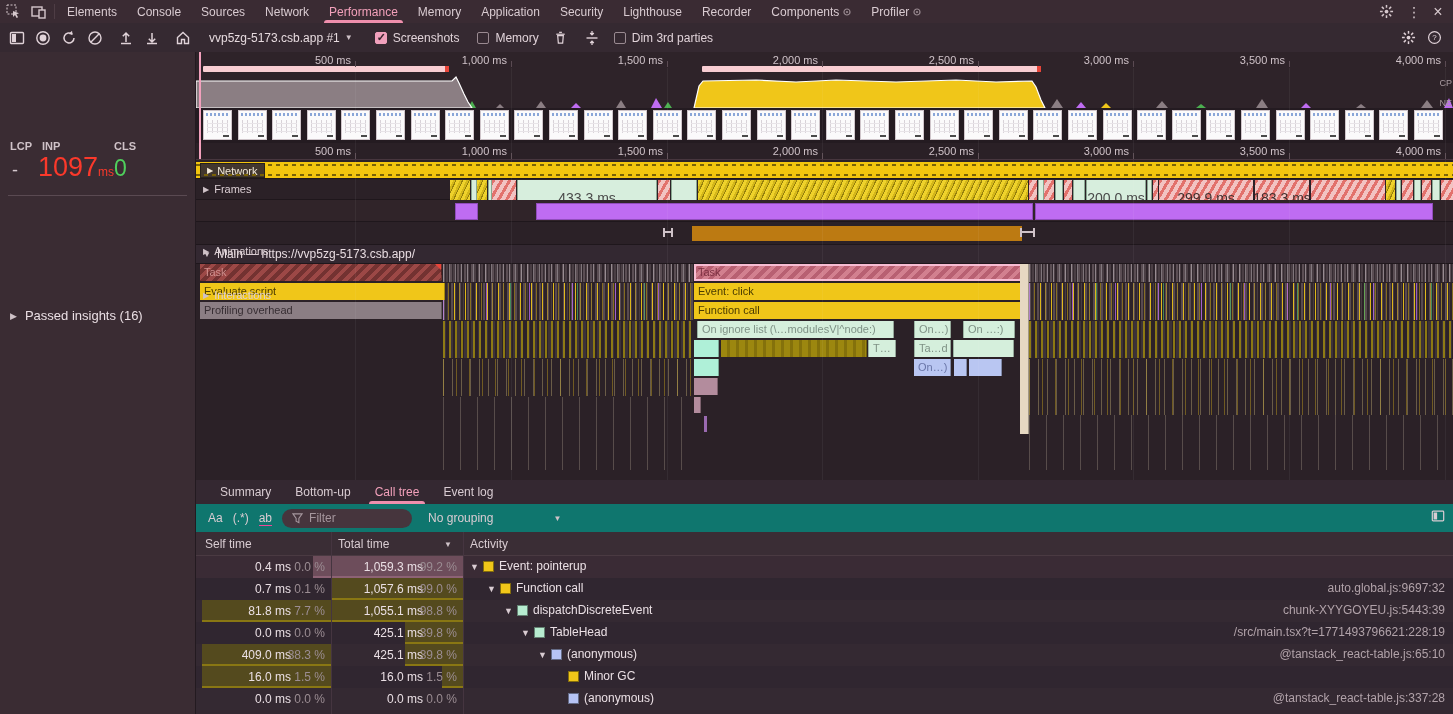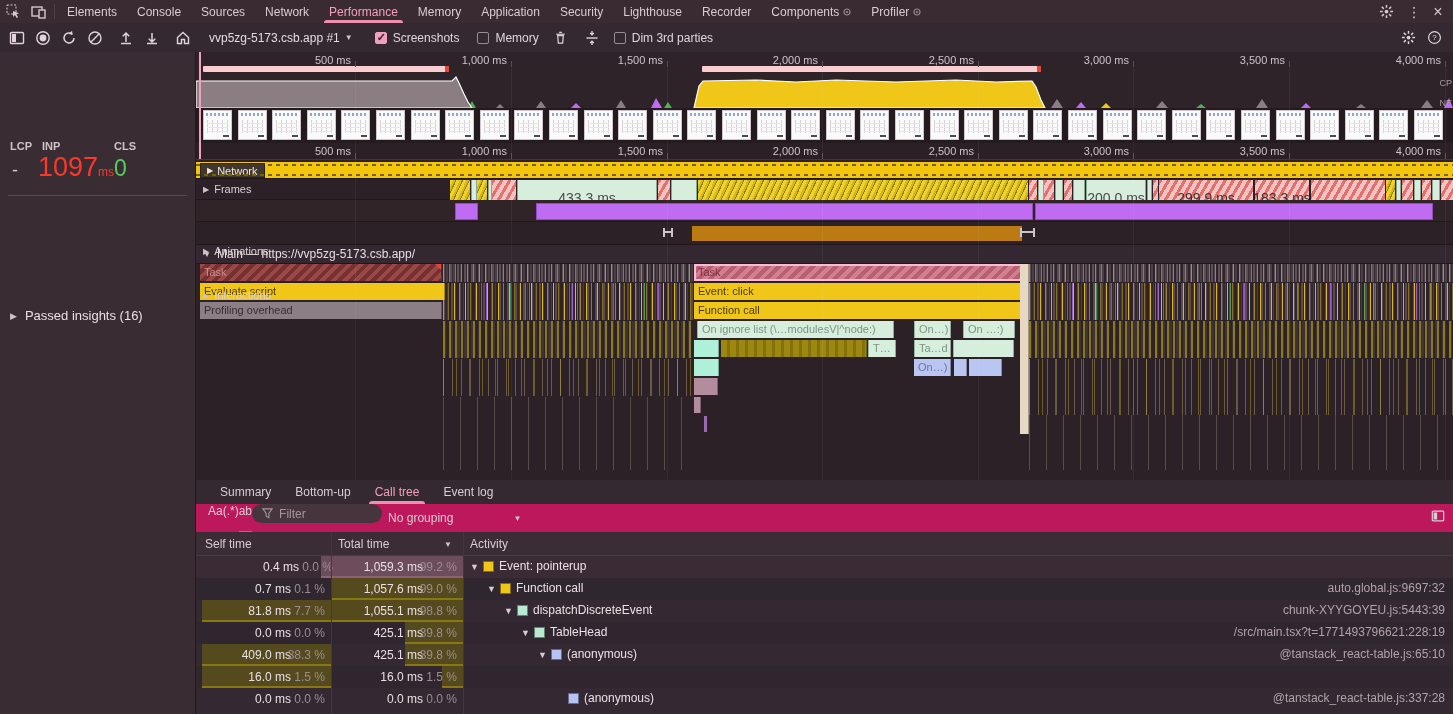--- a/index.html
+++ b/index.html
@@ -115,21 +115,21 @@
            repeating-linear-gradient(90deg,rgba(240,198,25,.35) 0 1px,transparent 1px 13px)}
   .dz-faint{background:repeating-linear-gradient(90deg,rgba(220,205,180,.25) 0 1px,transparent 1px 17px)}
   #flame-bottom{position:absolute;left:0;right:0;top:422px;height:6px;background:#46343c}
 
   
   #bottom{position:absolute;left:196px;right:0;top:480px;bottom:0;background:#342831}
   #bp-tabs{position:absolute;left:0;right:0;top:0;height:24px;border-bottom:1px solid #241b20;display:flex;align-items:stretch;padding-left:12px}
   .bp-tab{font-size:12px;color:#d9ccd2;padding:0 12px;display:flex;align-items:center;position:relative}
   .bp-tab.active{color:#f2a0ba}
   .bp-tab.active::after{content:"";position:absolute;left:6px;right:6px;bottom:0;height:3px;border-radius:3px 3px 0 0;background:#ef8fad}
-  #bp-filter{position:absolute;left:0;right:0;top:24px;height:28px;background:#be185d;border-bottom:1px solid #241b20;display:flex;padding-left:12px}
+  #bp-filter{position:absolute;left:0;right:0;top:24px;height:28px;background:#0f766e;border-bottom:1px solid #241b20;display:flex;align-items:center;gap:10px;padding-left:12px}
   .ft-toggle{font-size:12px;color:#d9ccd2}
   .ft-toggle.word{border-bottom:1px solid #ec4899}
   #filter-pill{width:130px;height:19px;background:#46353d;border-radius:10px;display:flex;align-items:center;gap:6px;padding-left:10px;box-sizing:border-box}
   #filter-pill span{font-size:12px;color:#a5969d}
   #grouping{display:flex;align-items:center;gap:60px;font-size:12px;color:#d9ccd2;margin-left:6px}
   #panel-toggle-r{position:absolute;right:8px;top:29px;color:#d9ccd2}
 
   #tbl{position:absolute;left:0;right:0;top:52px;bottom:0;font-size:12px}
   #tbl-hdr{position:absolute;left:0;right:0;top:0;height:24px;background:#3a2d35;border-bottom:1px solid #4a3a42;box-sizing:border-box}
   .col-div{position:absolute;top:0;bottom:0;width:1px;background:#453540;z-index:4}
@@ -689,21 +689,21 @@
   </span>
   <div id="tbl">
     <div id="tbl-hdr">
       <div class="hdr-cell" style="left:9px">Self time</div>
       <div class="hdr-cell" style="left:142px">Total time</div>
       <span class="caret" style="position:absolute;left:248px;top:8px">▼</span>
       <div class="hdr-cell" style="left:274px">Activity</div>
     </div>
     <div id="tbl-rows" style="position:absolute;left:0;right:0;top:24px;bottom:0">
         <div class="trow even selected" style="top:0px">
-          <div class="cell" style="left:8px;width:135px">
+          <div class="cell" style="left:0;width:135px">
             <div class="heat mauve" style="width:18.060000000000002px"></div>
             <span class="num" style="position:absolute;right:40px">0.4 ms</span>
             <span class="pct" style="position:absolute;right:6px">0.0 %</span>
           </div>
           <div class="cell" style="left:136px;width:131px">
             <div class="heat mauve" style="width:131px"></div>
             <span class="num" style="position:absolute;right:40px">1,059.3 ms</span>
             <span class="pct" style="position:absolute;right:6px">99.2 %</span>
           </div>
           <div class="cell" style="left:268px;right:0">
@@ -786,20 +786,24 @@
           <div class="cell" style="left:0;width:135px">
             <div class="heat olive" style="width:129px"></div>
             <span class="num" style="position:absolute;right:40px">16.0 ms</span>
             <span class="pct" style="position:absolute;right:6px">1.5 %</span>
           </div>
           <div class="cell" style="left:136px;width:131px">
             <div class="heat olive" style="width:20.96px"></div>
             <span class="num" style="position:absolute;right:40px">16.0 ms</span>
             <span class="pct" style="position:absolute;right:6px">1.5 %</span>
           </div>
+          <div class="cell" style="left:268px;right:0">
+            <span class="swatch" style="left:104px;background:#f0c619"></span>
+            <span class="act-name" style="left:120px">Minor GC</span>
+          </div>
         </div>
         <div class="trow even" style="top:132px">
           <div class="cell" style="left:0;width:135px">
             <span class="num" style="position:absolute;right:40px">0.0 ms</span>
             <span class="pct" style="position:absolute;right:6px">0.0 %</span>
           </div>
           <div class="cell" style="left:136px;width:131px">
             <span class="num" style="position:absolute;right:40px">0.0 ms</span>
             <span class="pct" style="position:absolute;right:6px">0.0 %</span>
           </div>

